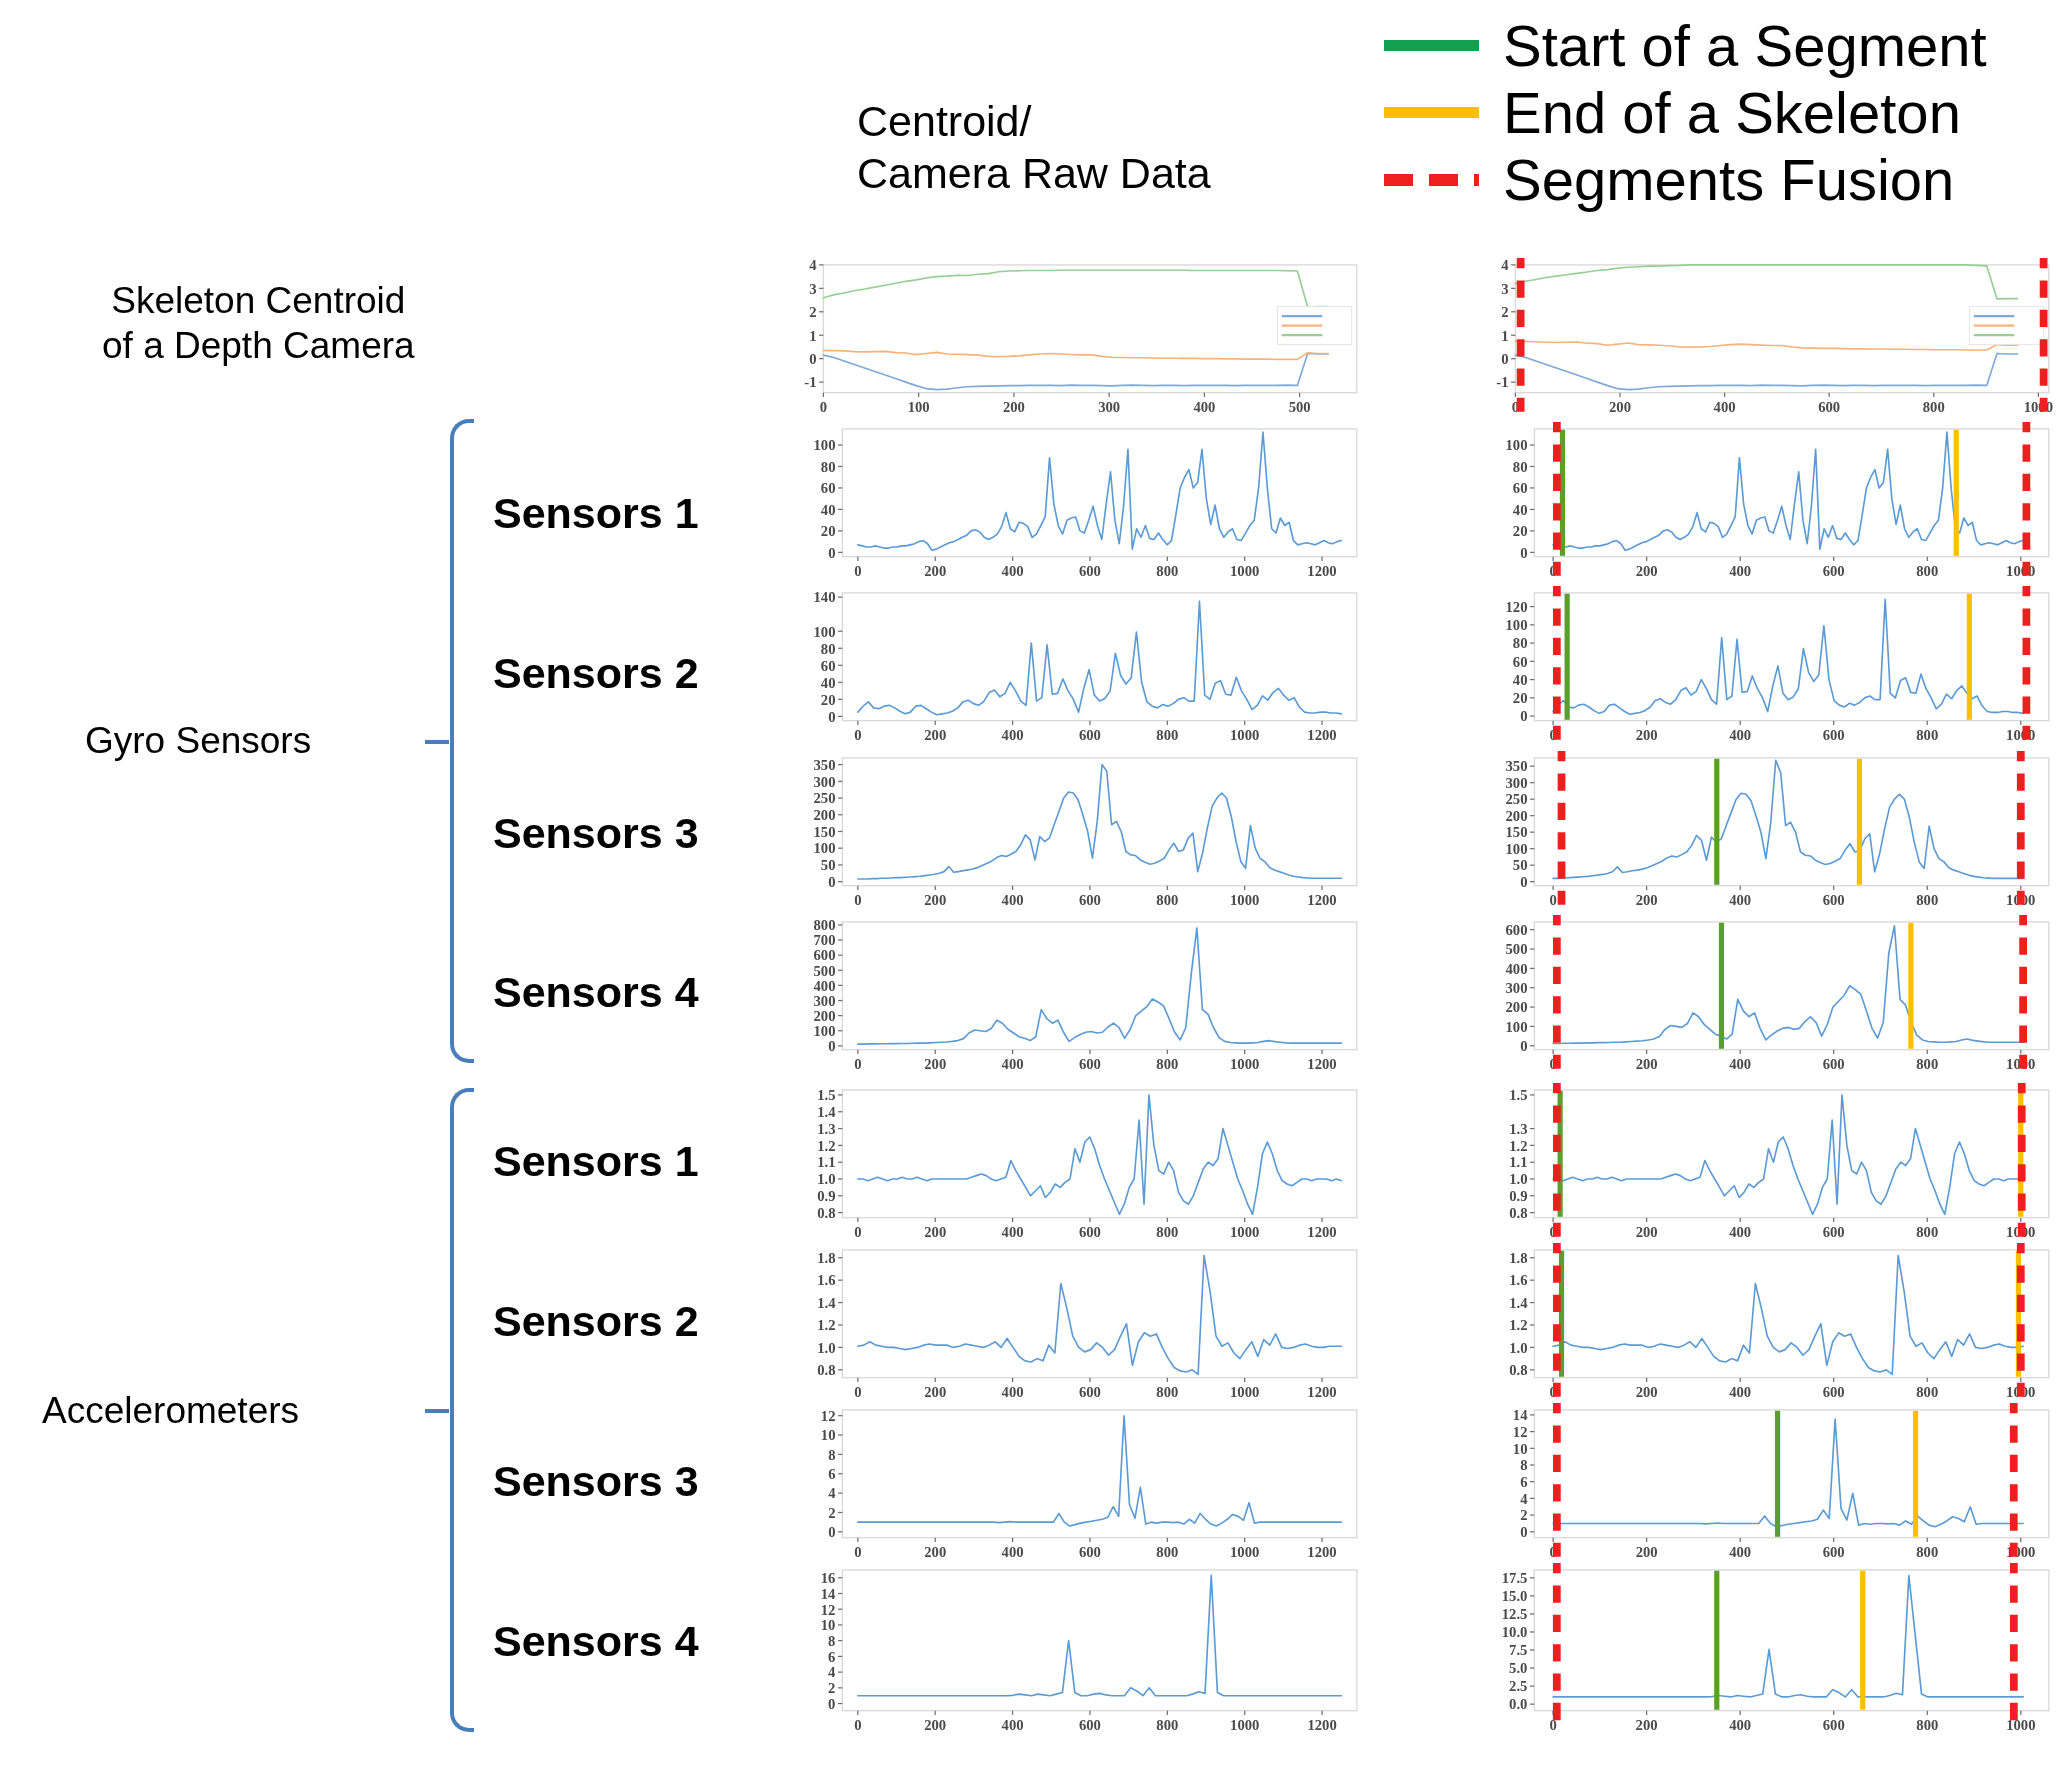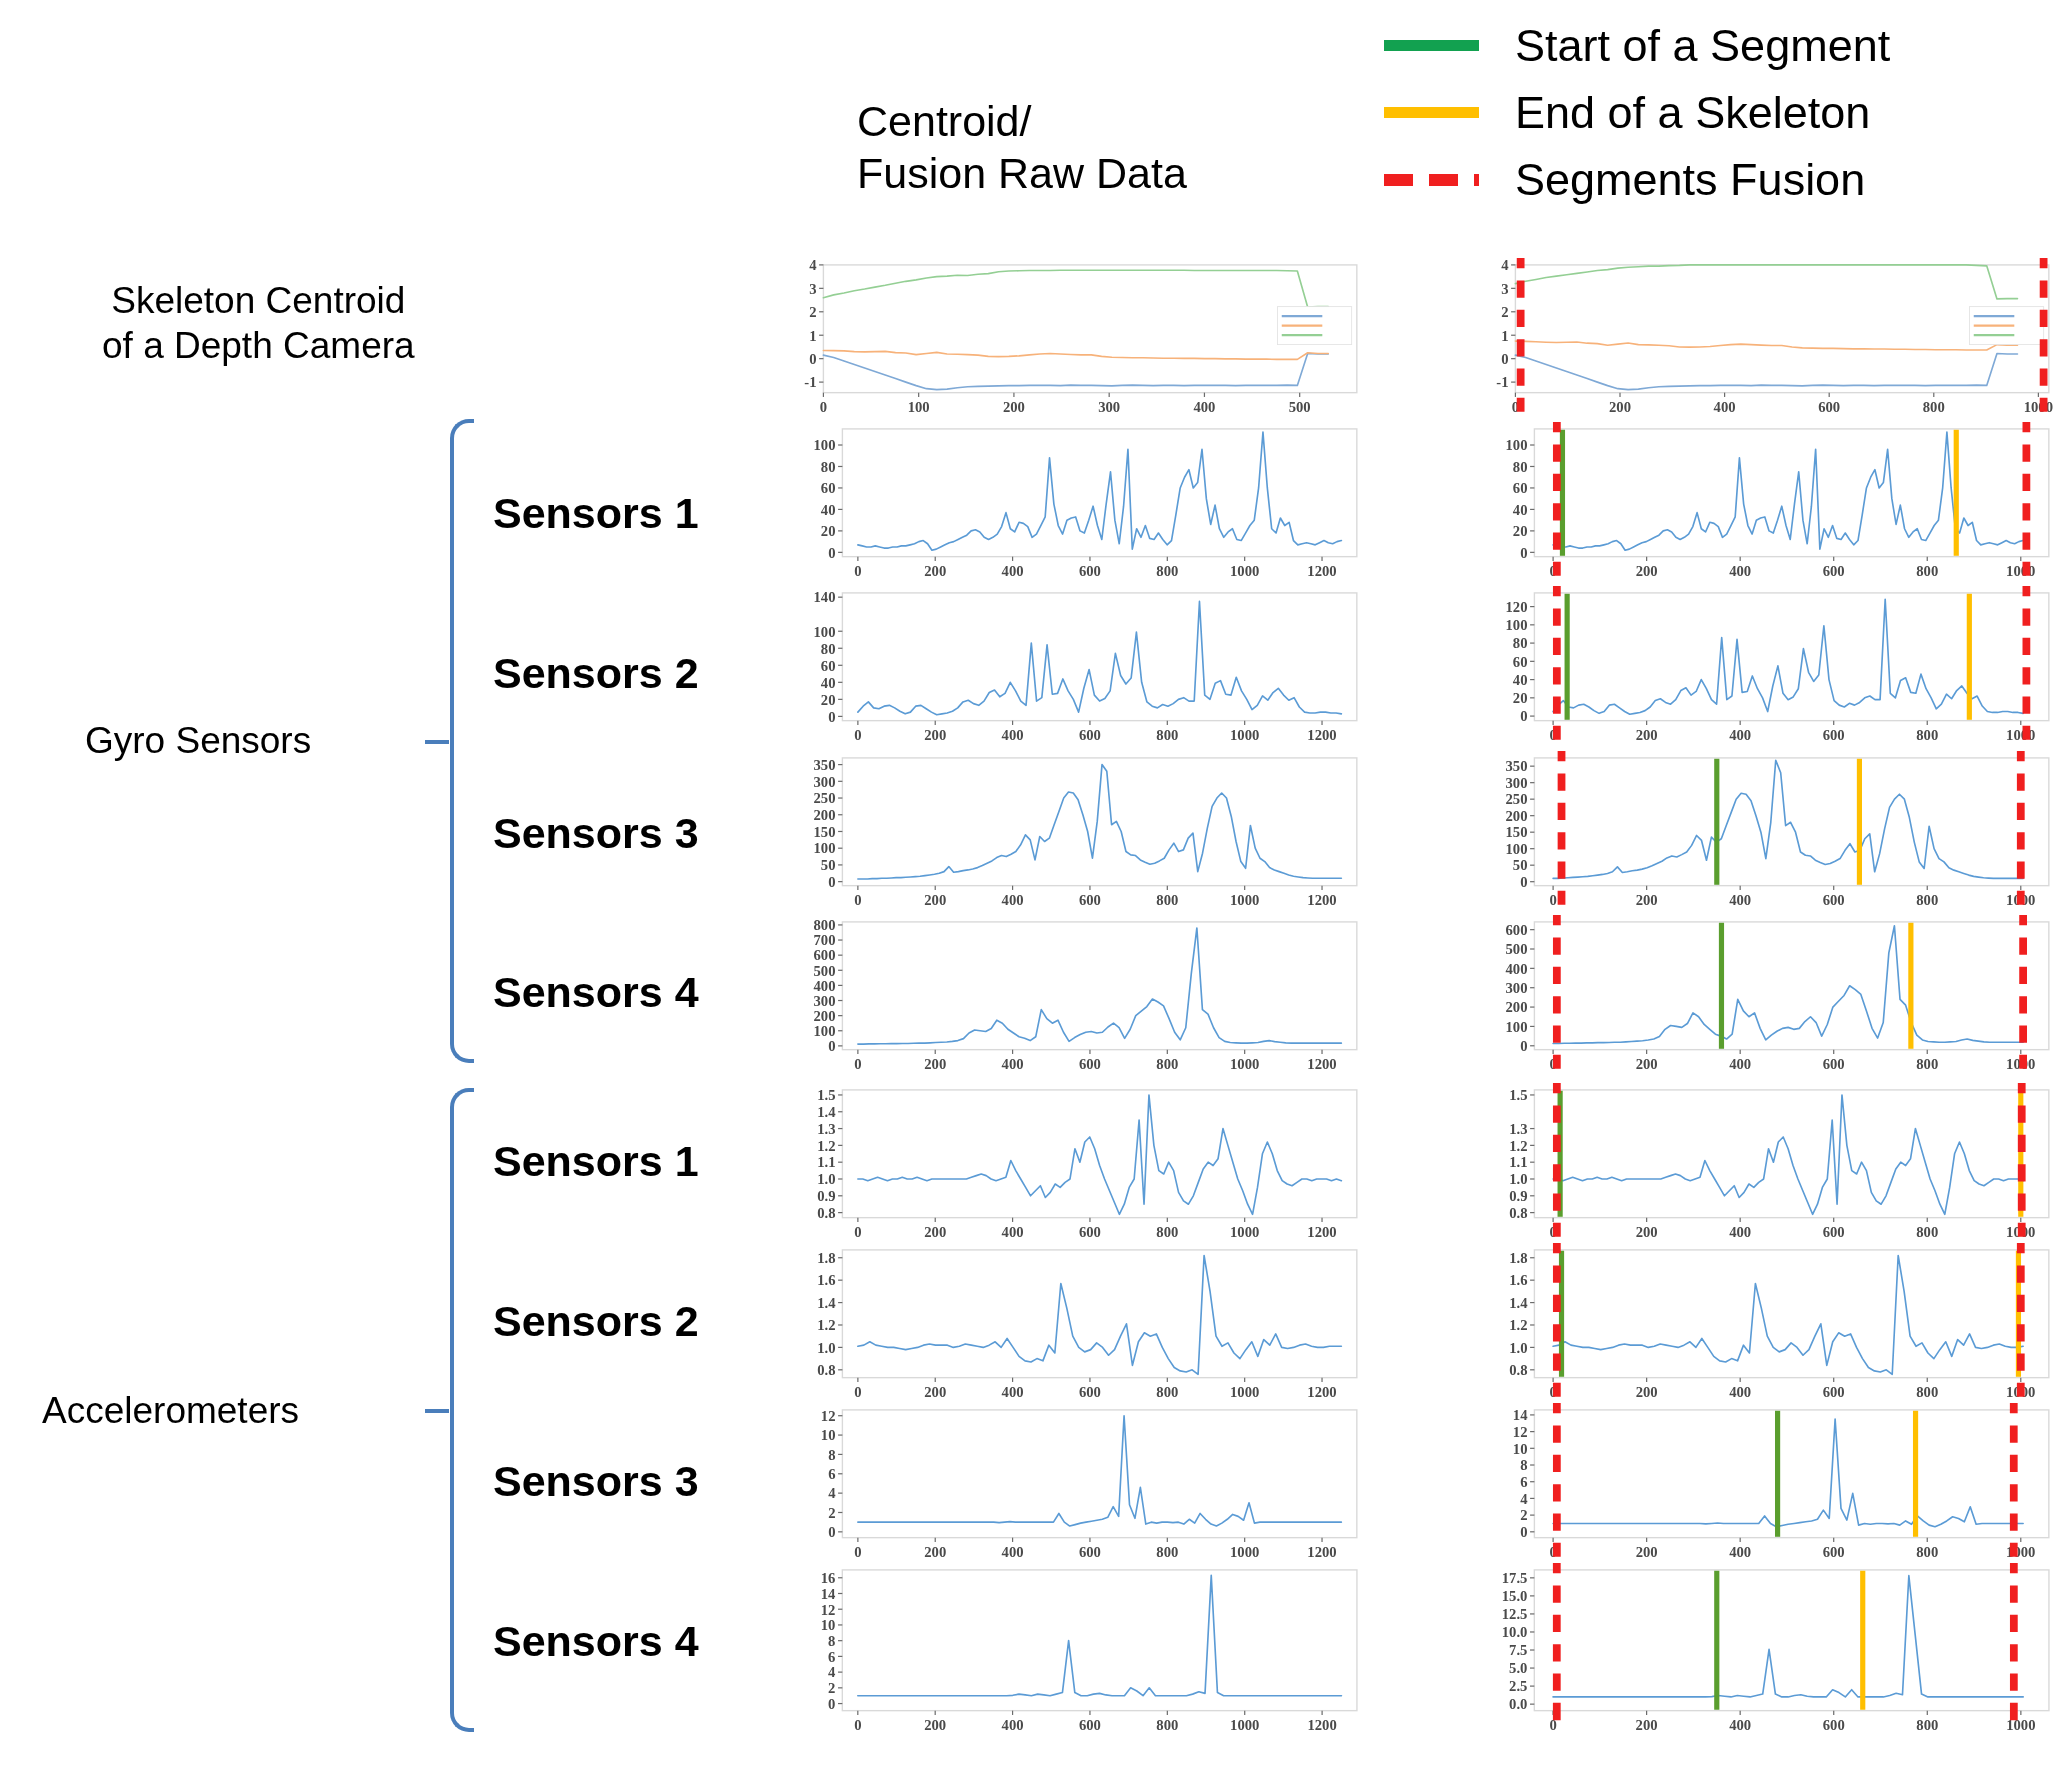--- a/index.html
+++ b/index.html
@@ -16,21 +16,21 @@
   
   #legend { position:absolute; left:1384px; top:12px; width:674px; }
   .legend-row { display:flex; align-items:center; height:67px; }
   .legend-swatch { width:95px; height:10.4px; flex:0 0 95px; margin-right:24px; }
   .legend-swatch.solid-green { background:#12a150; }
   .legend-swatch.solid-orange { background:#ffbf00; }
   .legend-swatch.dashed-red {
     background:transparent; height:12px;
     background-image:linear-gradient(to right,#f01f1f 0 29px,transparent 29px 45px,#f01f1f 45px 74px,transparent 74px 90px,#f01f1f 90px 95px);
   }
-  .legend-label { font-size:45px; line-height:1; white-space:nowrap;margin-left:12px; }
+  .legend-label { font-size:58px; line-height:1; white-space:nowrap; }
 
   
   #col-header {
     position:absolute; left:857px; top:95px; width:553px;
     text-align:left; font-size:43px; line-height:1.22;
   }
 
   
   .left-label { position:absolute; font-size:37px; line-height:1.22; white-space:nowrap; }
   #label-centroid { left:102px; top:278px; text-align:center; }
@@ -66,21 +66,21 @@
     <span class="legend-label">End of a Skeleton</span>
   </div>
   <div class="legend-row">
     <span class="legend-swatch dashed-red"></span>
     <span class="legend-label">Segments Fusion</span>
   </div>
 </div>
 
 <div id="col-header">
   <div>Centroid/</div>
-  <div>Fusion Raw Data</div>
+  <div>Camera Raw Data</div>
 </div>
 
 <div class="left-label" id="label-centroid">
   <div>Skeleton Centroid</div>
   <div>of a Depth Camera</div>
 </div>
 <div class="left-label" id="label-gyro">Gyro Sensors</div>
 <div class="left-label" id="label-accel">Accelerometers</div>
 
 <div class="row-label" style="left:493px;  top:489px;">Sensors 1</div>

